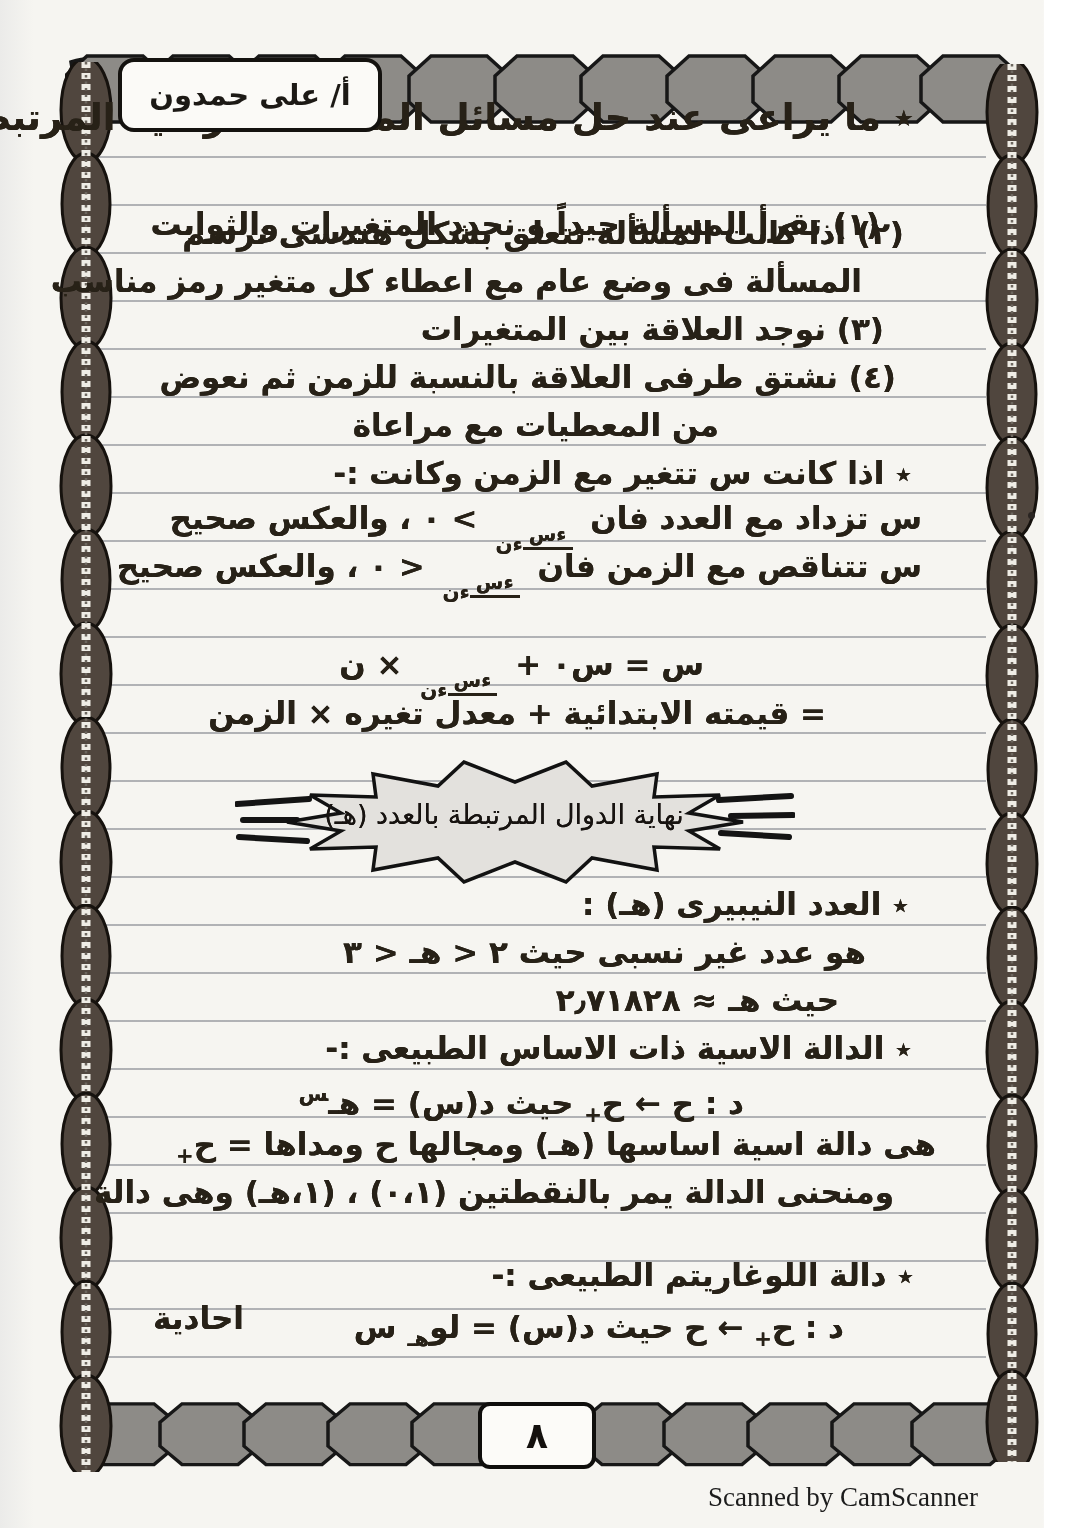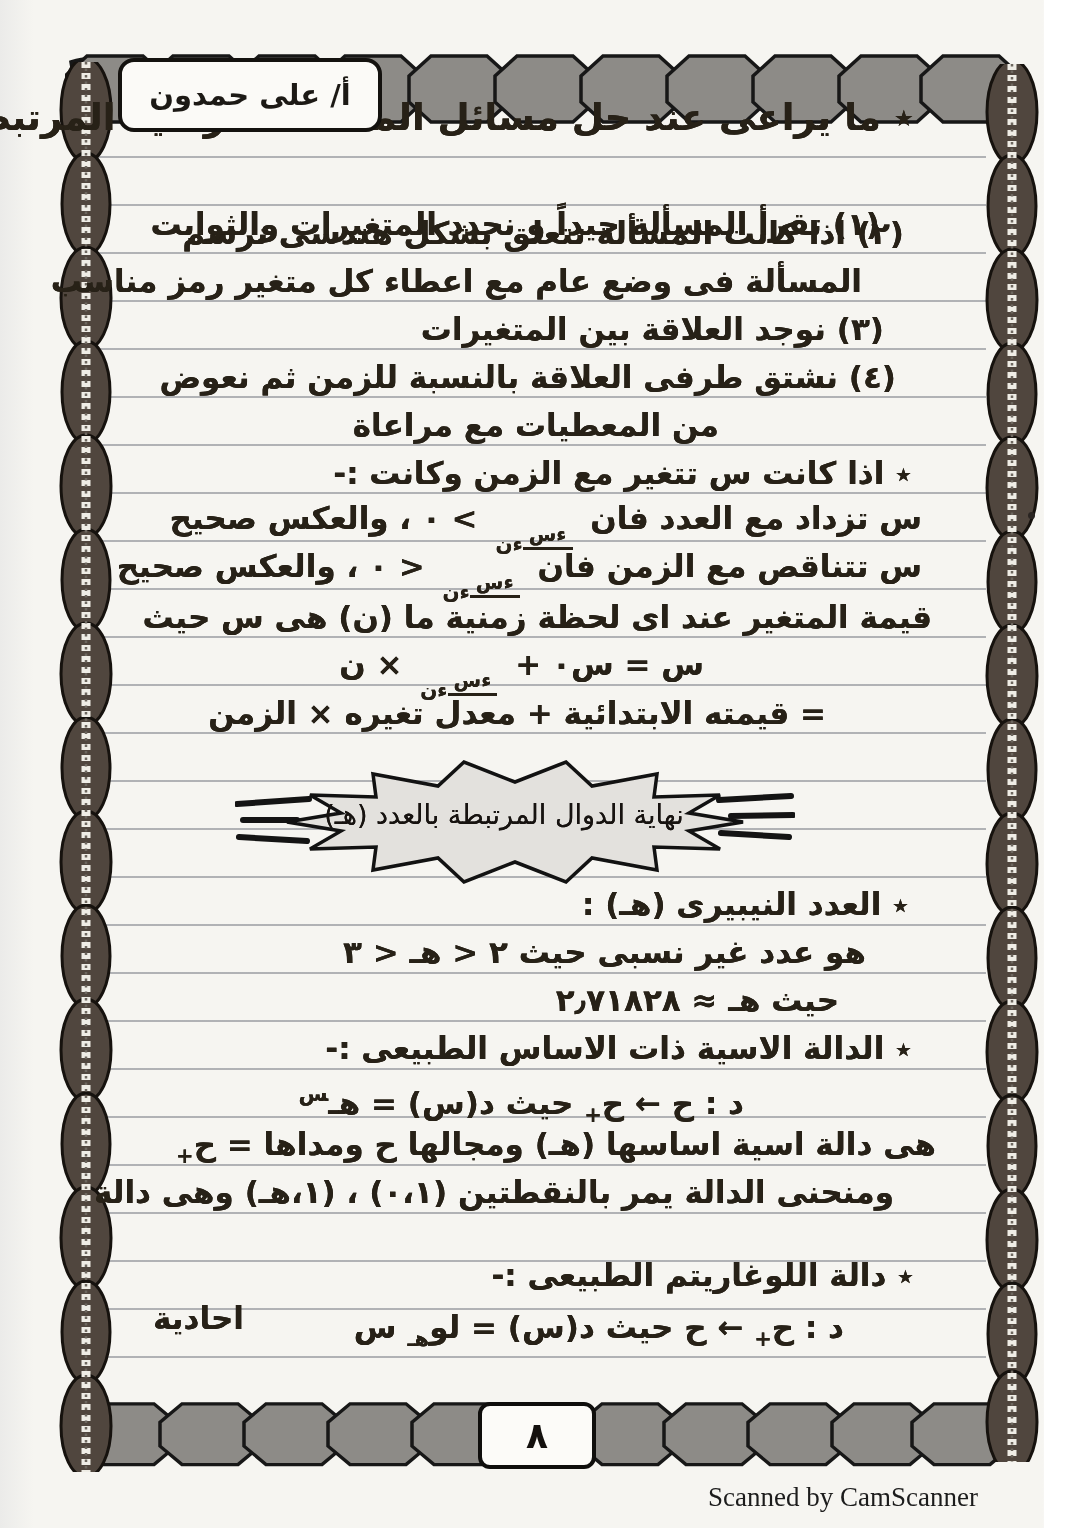--- a/index.html
+++ b/index.html
@@ -162,21 +162,20 @@
 
   <div class="hw" style="top:544px;right:122px;">
     <span>س تتناقص مع الزمن فان</span>
     <span class="frac">
         <span class="num">ءس</span>
         <span class="den">ءن</span>
       </span>
     <span>&lt; ٠ ، والعكس صحيح</span>
   </div>
 
-  <div class="hw" style="top:595px;right:112px;">قيمة المتغير عند اى لحظة زمنية ما (ن) هى س حيث</div>
 
   <div class="hw" style="top:642px;right:340px;">
     <span>س = س٠ +</span>
     <span class="frac">
         <span class="num">ءس</span>
         <span class="den">ءن</span>
       </span>
     <span>× ن</span>
   </div>
 

